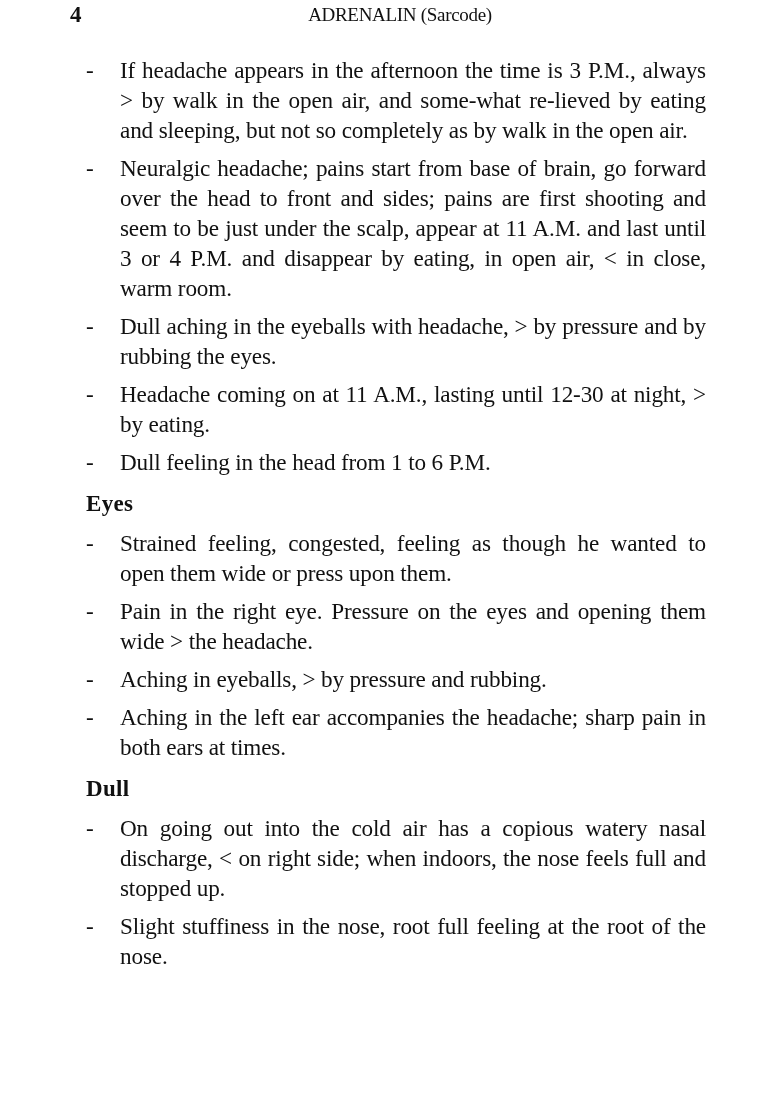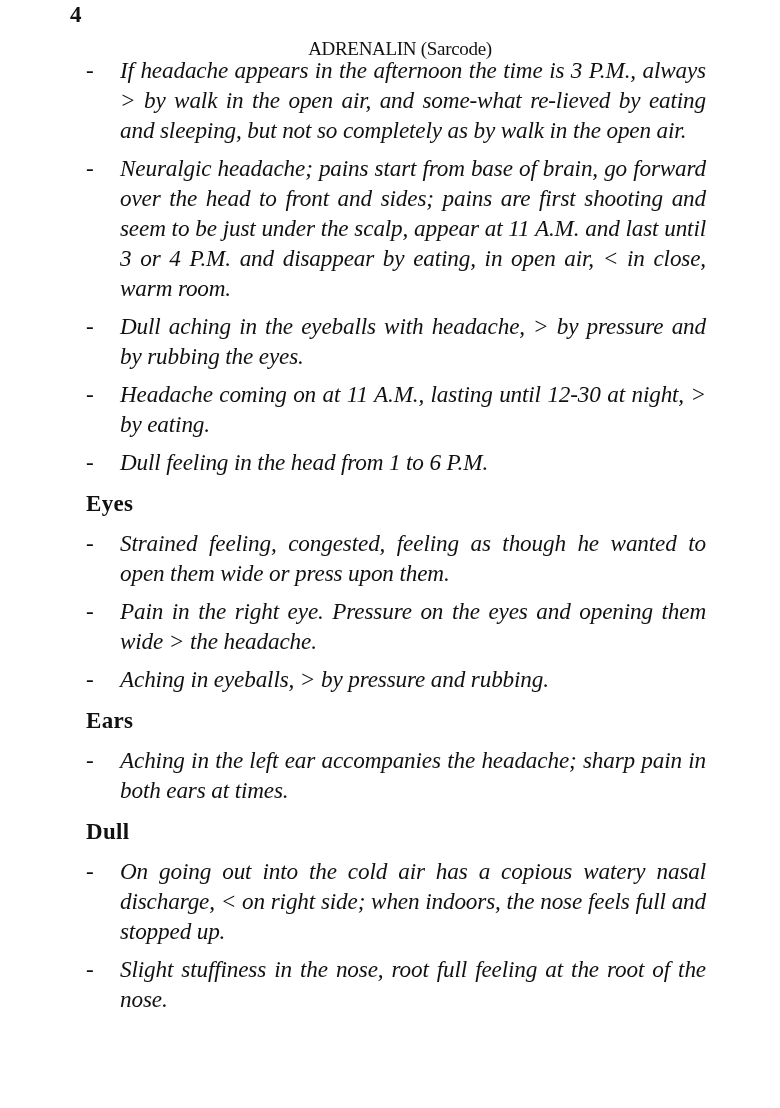--- a/index.html
+++ b/index.html
@@ -36,21 +36,20 @@
       left: 0;
       width: 780px;
       top: 3px;
       text-align: center;
       font-family: "Liberation Serif", serif;
       font-size: 19px;
       line-height: 24px;
       letter-spacing: -0.3px;
       padding-left: 20px;
       box-sizing: border-box;
-      margin-top: 34px;
     }
     .content {
       position: absolute;
       left: 86px;
       top: 55px;
       width: 620px;
     }
     .item {
       position: relative;
       padding-left: 34px;
@@ -64,21 +63,20 @@
     }
     .item .dash {
       position: absolute;
       left: 0;
       top: 0;
       width: 12px;
       text-align: left;
     }
     .item .text {
       display: block;
-      font-style: italic;
     }
     .heading {
       font-weight: bold;
       font-size: 23px;
       line-height: 30px;
       margin-top: 12px;
       margin-bottom: 9px;
       letter-spacing: 0.3px;
     }
     .cond {
@@ -128,21 +126,20 @@
       <span class="dash">-</span>
       <span class="text">Pain in the right eye. Pressure on the eyes and opening them wide &gt; the headache.</span>
     </div>
     <div class="item">
       <span class="dash">-</span>
       <span class="text">Aching in eyeballs, &gt; by pressure and rubbing.</span>
     </div>
   </div>
 
   <div>
-    <div class="heading">Ears</div>
     <div class="item">
       <span class="dash">-</span>
       <span class="text">Aching in the left ear accompanies the headache; sharp pain in both ears at times.</span>
     </div>
   </div>
 
   <div>
     <div class="heading">Dull</div>
     <div class="item">
       <span class="dash">-</span>

